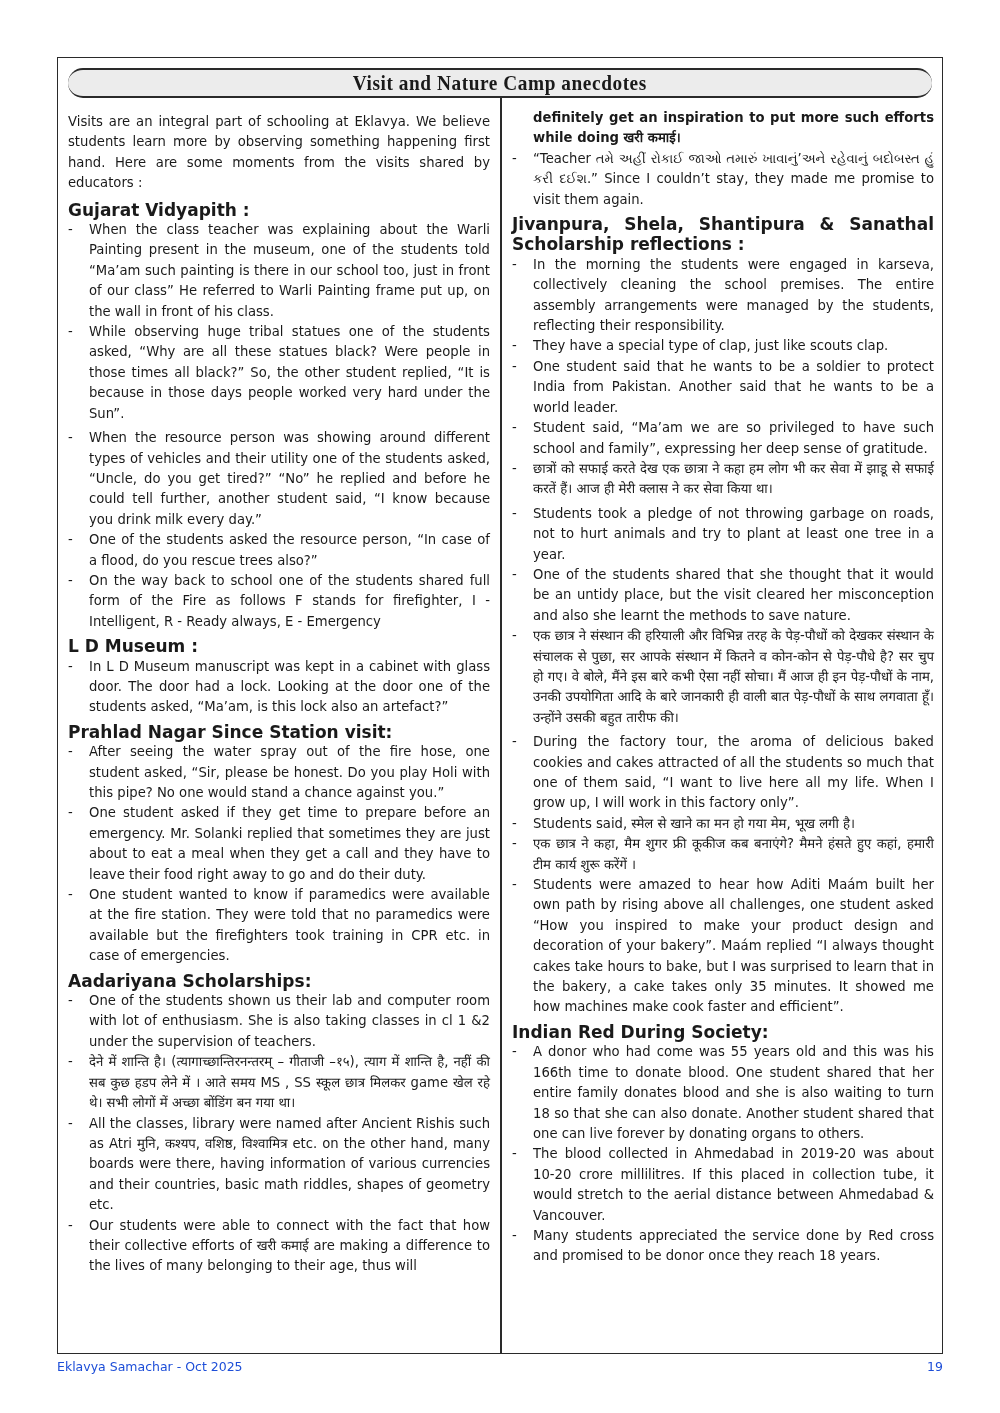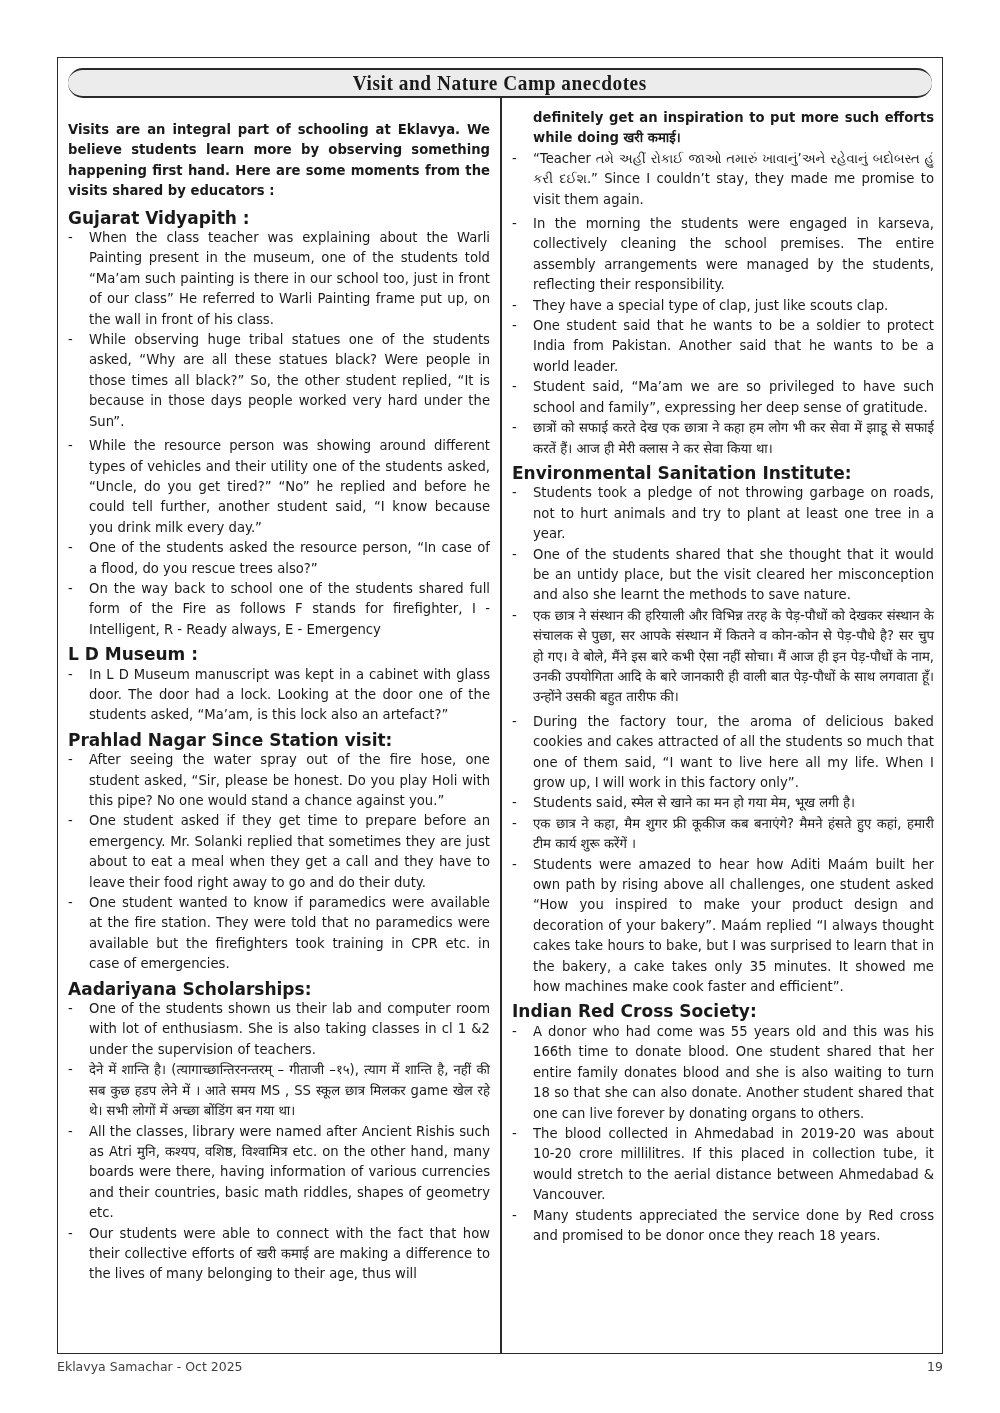--- a/index.html
+++ b/index.html
@@ -9,28 +9,28 @@
            border:1.5px solid #2a2a2a; box-sizing:border-box; }
   .title-band { position:absolute; left:10px; right:10px; top:10px; height:26px;
            background:#ececec; border-top:2px solid #2a2a2a; border-bottom:2px solid #2a2a2a;
            display:flex; align-items:center; justify-content:center;border-radius:15px; }
   .title-band h1 { margin:0; font-family:"Liberation Serif", serif; font-weight:bold;
            font-size:21px; letter-spacing:0.6px; color:#1a1a1a; transform:scaleX(0.92); }
   .divider { position:absolute; left:442px; top:38px; bottom:0; width:1.5px; background:#2a2a2a; }
   .col { position:absolute; top:50px; font-size:13.2px; line-height:20.4px; }
   .col.left { left:10px; width:422px; }
   .col.right { left:454px; width:422px; }
-  p.intro { margin:12px 0 6px 0; text-align:justify;font-weight:bold; }
+  p.intro { margin:4px 0 6px 0; text-align:justify; }
   h2.sec { margin:4px 0 0 0; font-size:17px; font-weight:bold; line-height:20.4px; text-align:justify; }
   ul.bl { list-style:none; margin:0 0 4px 0; padding:0; }
   ul.bl li { position:relative; padding-left:21px; text-align:justify; }
   ul.bl li .dash { position:absolute; left:0; top:0; }
   .cont { padding-left:21px; text-align:justify;font-weight:bold; }
   .footer { position:absolute; top:1359px; left:57px; width:886px; font-size:12.5px;
-            display:flex; justify-content:space-between; color:#404040; }
+            display:flex; justify-content:space-between; color:#1d4ed8; }
 </style>
 </head>
 <body>
 
 <div class="frame">
   <div class="title-band">
     <h1>Visit and Nature Camp anecdotes</h1>
   </div>
   <div class="divider"></div>
 
@@ -39,21 +39,21 @@
     <div id="left-sections">
         <div>
           <h2 class="sec">Gujarat Vidyapith :</h2>
           <ul class="bl">
             <li><span class="dash">-</span><span>When the class teacher was explaining about the Warli Painting present in the museum, one of the students told “Ma’am such painting is there in our school too, just in front of our class” He referred to Warli Painting frame put up, on the wall in front of his class.</span></li>
             <li><span class="dash">-</span><span>While observing huge tribal statues one of the students asked, “Why are all these statues black? Were people in those times all black?” So, the other student replied, “It is because in those days people worked very hard under the Sun”.</span></li>
           </ul>
         </div>
         <div>
           <ul class="bl">
-            <li><span class="dash">-</span><span>While the resource person was showing around different types of vehicles and their utility one of the students asked, “Uncle, do you get tired?” “No” he replied and before he could tell further, another student said, “I know because you drink milk every day.”</span></li>
+            <li><span class="dash">-</span><span>When the resource person was showing around different types of vehicles and their utility one of the students asked, “Uncle, do you get tired?” “No” he replied and before he could tell further, another student said, “I know because you drink milk every day.”</span></li>
             <li><span class="dash">-</span><span>One of the students asked the resource person, “In case of a flood, do you rescue trees also?”</span></li>
             <li><span class="dash">-</span><span>On the way back to school one of the students shared full form of the Fire as follows F stands for firefighter, I - Intelligent, R - Ready always, E - Emergency</span></li>
           </ul>
         </div>
         <div>
           <h2 class="sec">L D Museum :</h2>
           <ul class="bl">
             <li><span class="dash">-</span><span>In L D Museum manuscript was kept in a cabinet with glass door. The door had a lock. Looking at the door one of the students asked, “Ma’am, is this lock also an artefact?”</span></li>
           </ul>
         </div>
@@ -77,46 +77,46 @@
       </div>
   </div>
 
   <div class="col right">
     <div class="cont">definitely get an inspiration to put more such efforts while doing खरी कमाई।</div>
     <ul class="bl" id="right-first">
         <li><span class="dash">-</span><span>“Teacher  તમે અહીં રોકાઈ જાઓ તમારું ખાવાનું’અને રહેવાનું બદોબસ્ત હું કરી દઈશ.” Since I couldn’t stay, they made me promise to visit them again.</span></li>
       </ul>
     <div id="right-sections">
         <div>
+          <h2 class="sec">Jivanpura, Shela, Shantipura &amp; Sanathal Scholarship reflections :</h2>
           <ul class="bl">
             <li><span class="dash">-</span><span>In the morning the students were engaged in karseva, collectively cleaning the school premises. The entire assembly arrangements were managed by the students, reflecting their responsibility.</span></li>
             <li><span class="dash">-</span><span>They have a special type of clap, just like scouts clap.</span></li>
             <li><span class="dash">-</span><span>One student said that he wants to be a soldier to protect India from Pakistan. Another said that he wants to be a world leader.</span></li>
             <li><span class="dash">-</span><span>Student said, “Ma’am we are so privileged to have such school and family”, expressing her deep sense of gratitude.</span></li>
             <li><span class="dash">-</span><span>छात्रों को सफाई करते देख एक छात्रा ने कहा हम लोग भी कर सेवा में झाडू से सफाई करतें हैं। आज ही मेरी क्लास ने कर सेवा किया था।</span></li>
           </ul>
         </div>
         <div>
-          <h2 class="sec">Environmental Sanitation Institute:</h2>
           <ul class="bl">
             <li><span class="dash">-</span><span>Students took a pledge of not throwing garbage on roads, not to hurt animals and try to plant at least one tree in a year.</span></li>
             <li><span class="dash">-</span><span>One of the students shared that she thought that it would be an untidy place, but the visit cleared her misconception and also she learnt the methods to save nature.</span></li>
             <li><span class="dash">-</span><span>एक छात्र ने संस्थान की हरियाली और विभिन्न तरह के पेड़-पौधों को देखकर संस्थान के संचालक से पुछा, सर आपके संस्थान में कितने व कोन-कोन से पेड़-पौधे है? सर चुप हो गए। वे बोले, मैंने इस बारे कभी ऐसा नहीं सोचा। मैं आज ही इन पेड़-पौधों के नाम, उनकी उपयोगिता आदि के बारे जानकारी ही वाली बात पेड़-पौधों के साथ लगवाता हूँ। उन्होंने उसकी बहुत तारीफ की।</span></li>
           </ul>
         </div>
         <div>
           <ul class="bl">
             <li><span class="dash">-</span><span>During the factory tour, the aroma of delicious baked cookies and cakes attracted of all the students so much that one of them said, “I want to live here all my life. When I grow up, I will work in this factory only”.</span></li>
             <li><span class="dash">-</span><span>Students said, स्मेल से खाने का मन हो गया मेम, भूख लगी है।</span></li>
             <li><span class="dash">-</span><span>एक छात्र ने कहा, मैम शुगर फ्री कूकीज कब बनाएंगे? मैमने हंसते हुए कहां, हमारी टीम कार्य शुरू करेंगें ।</span></li>
             <li><span class="dash">-</span><span>Students were amazed to hear how Aditi Maám built her own path by rising above all challenges, one student asked “How you inspired to make your product design and decoration of your bakery”. Maám replied “I always thought cakes take hours to bake, but I was surprised to learn that in the bakery, a cake takes only 35 minutes. It showed me how machines make cook faster and efficient”.</span></li>
           </ul>
         </div>
         <div>
-          <h2 class="sec">Indian Red Cross Society:</h2>
+          <h2 class="sec">Indian Red During Society:</h2>
           <ul class="bl">
             <li><span class="dash">-</span><span>A donor who had come was 55 years old and this was his 166th time to donate blood. One student shared that her entire family donates blood and she is also waiting to turn 18 so that she can also donate. Another student shared that one can live forever by donating organs to others.</span></li>
             <li><span class="dash">-</span><span>The blood collected in Ahmedabad in 2019-20 was about 10-20 crore millilitres. If this placed in collection tube, it would stretch to the aerial distance between Ahmedabad &amp; Vancouver.</span></li>
             <li><span class="dash">-</span><span>Many students appreciated the service done by Red cross and promised to be donor once they reach 18 years.</span></li>
           </ul>
         </div>
       </div>
   </div>
 </div>
 

